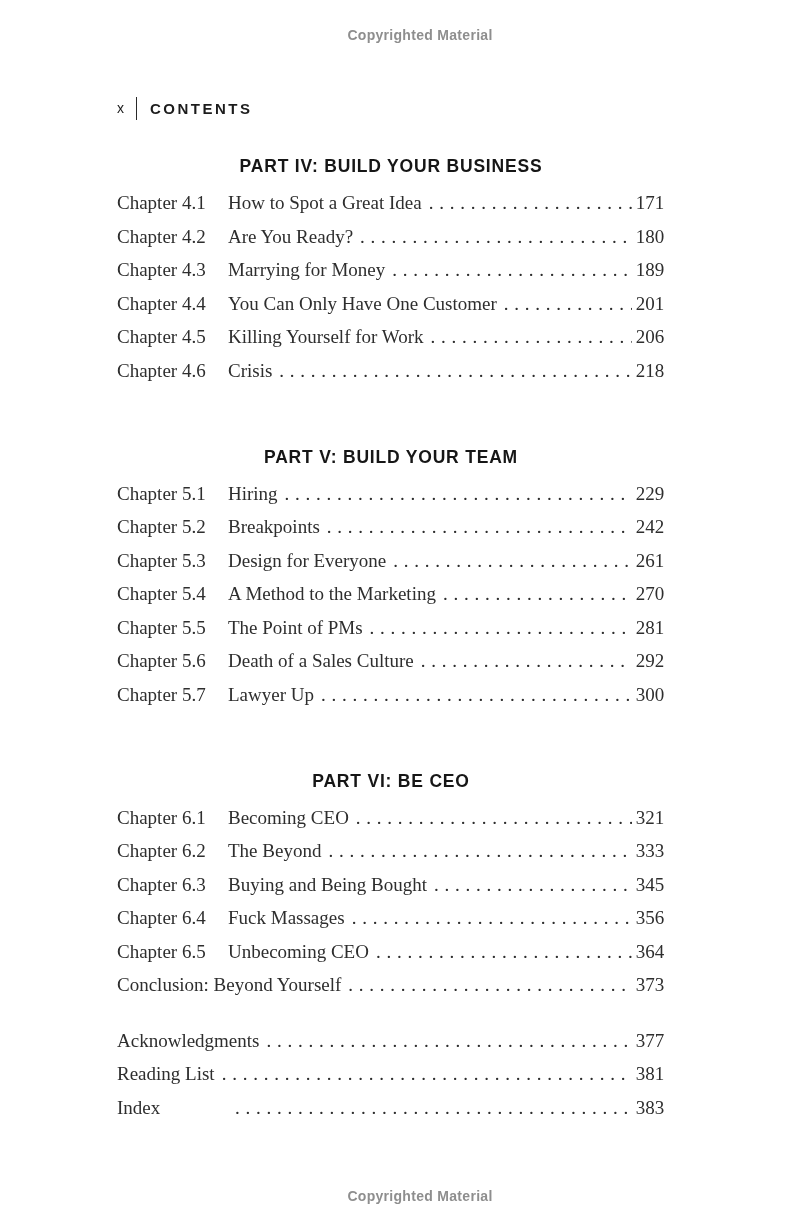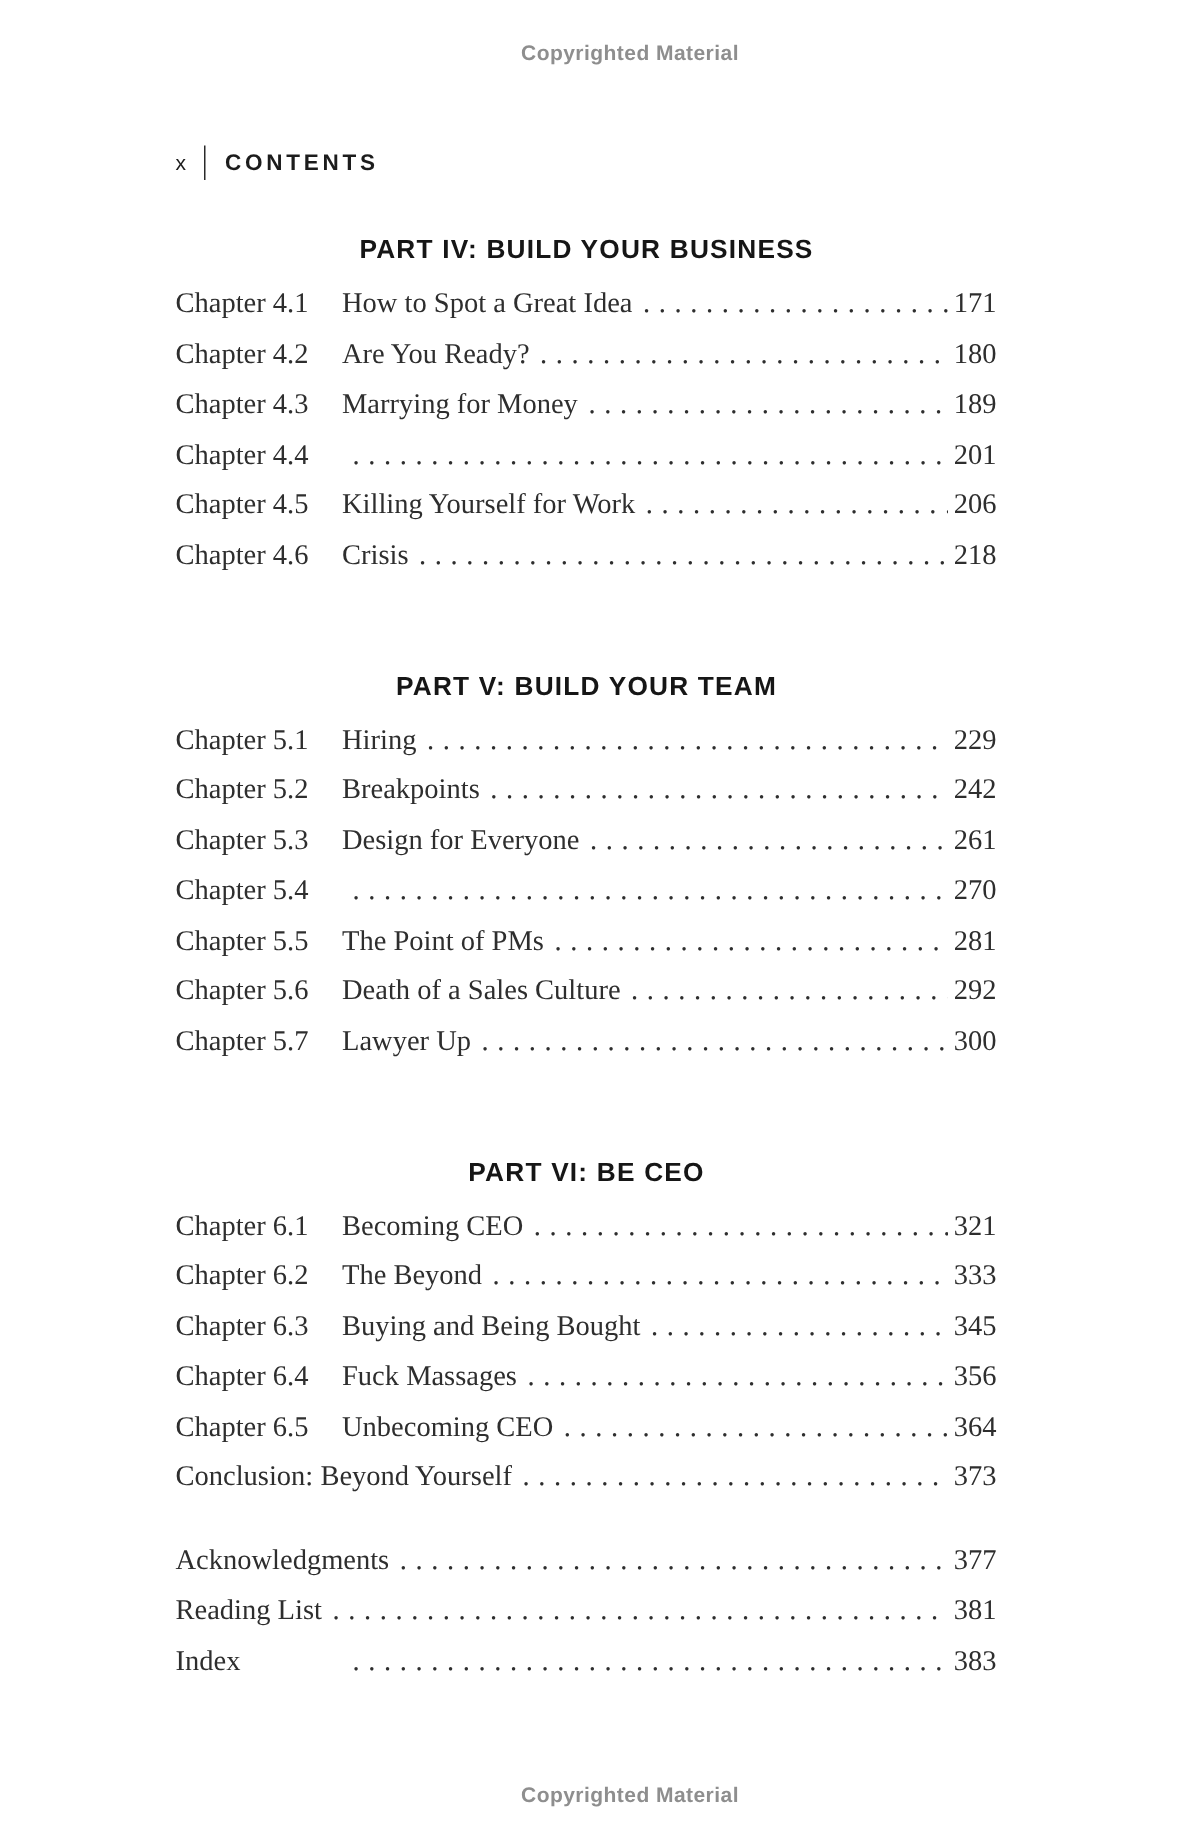--- a/index.html
+++ b/index.html
@@ -108,20 +108,21 @@
         <span class="pagenum">180</span>
       </div>
       <div class="row">
         <span class="col-label">Chapter 4.3</span>
         <span class="title">Marrying for Money</span>
         <span class="dots">. . . . . . . . . . . . . . . . . . . . . . . . . . . . . . . . . . . . . . . . . . . . . . . . . . . . . . . . . . . . . . . . . . . . . . . . . . . . . . . . </span>
         <span class="pagenum">189</span>
       </div>
       <div class="row">
         <span class="col-label">Chapter 4.4</span>
+        <span class="title">You Can Only Have One Customer</span>
         <span class="dots">. . . . . . . . . . . . . . . . . . . . . . . . . . . . . . . . . . . . . . . . . . . . . . . . . . . . . . . . . . . . . . . . . . . . . . . . . . . . . . . . </span>
         <span class="pagenum">201</span>
       </div>
       <div class="row">
         <span class="col-label">Chapter 4.5</span>
         <span class="title">Killing Yourself for Work</span>
         <span class="dots">. . . . . . . . . . . . . . . . . . . . . . . . . . . . . . . . . . . . . . . . . . . . . . . . . . . . . . . . . . . . . . . . . . . . . . . . . . . . . . . . </span>
         <span class="pagenum">206</span>
       </div>
       <div class="row">
@@ -146,20 +147,21 @@
         <span class="pagenum">242</span>
       </div>
       <div class="row">
         <span class="col-label">Chapter 5.3</span>
         <span class="title">Design for Everyone</span>
         <span class="dots">. . . . . . . . . . . . . . . . . . . . . . . . . . . . . . . . . . . . . . . . . . . . . . . . . . . . . . . . . . . . . . . . . . . . . . . . . . . . . . . . </span>
         <span class="pagenum">261</span>
       </div>
       <div class="row">
         <span class="col-label">Chapter 5.4</span>
+        <span class="title">A Method to the Marketing</span>
         <span class="dots">. . . . . . . . . . . . . . . . . . . . . . . . . . . . . . . . . . . . . . . . . . . . . . . . . . . . . . . . . . . . . . . . . . . . . . . . . . . . . . . . </span>
         <span class="pagenum">270</span>
       </div>
       <div class="row">
         <span class="col-label">Chapter 5.5</span>
         <span class="title">The Point of PMs</span>
         <span class="dots">. . . . . . . . . . . . . . . . . . . . . . . . . . . . . . . . . . . . . . . . . . . . . . . . . . . . . . . . . . . . . . . . . . . . . . . . . . . . . . . . </span>
         <span class="pagenum">281</span>
       </div>
       <div class="row">

